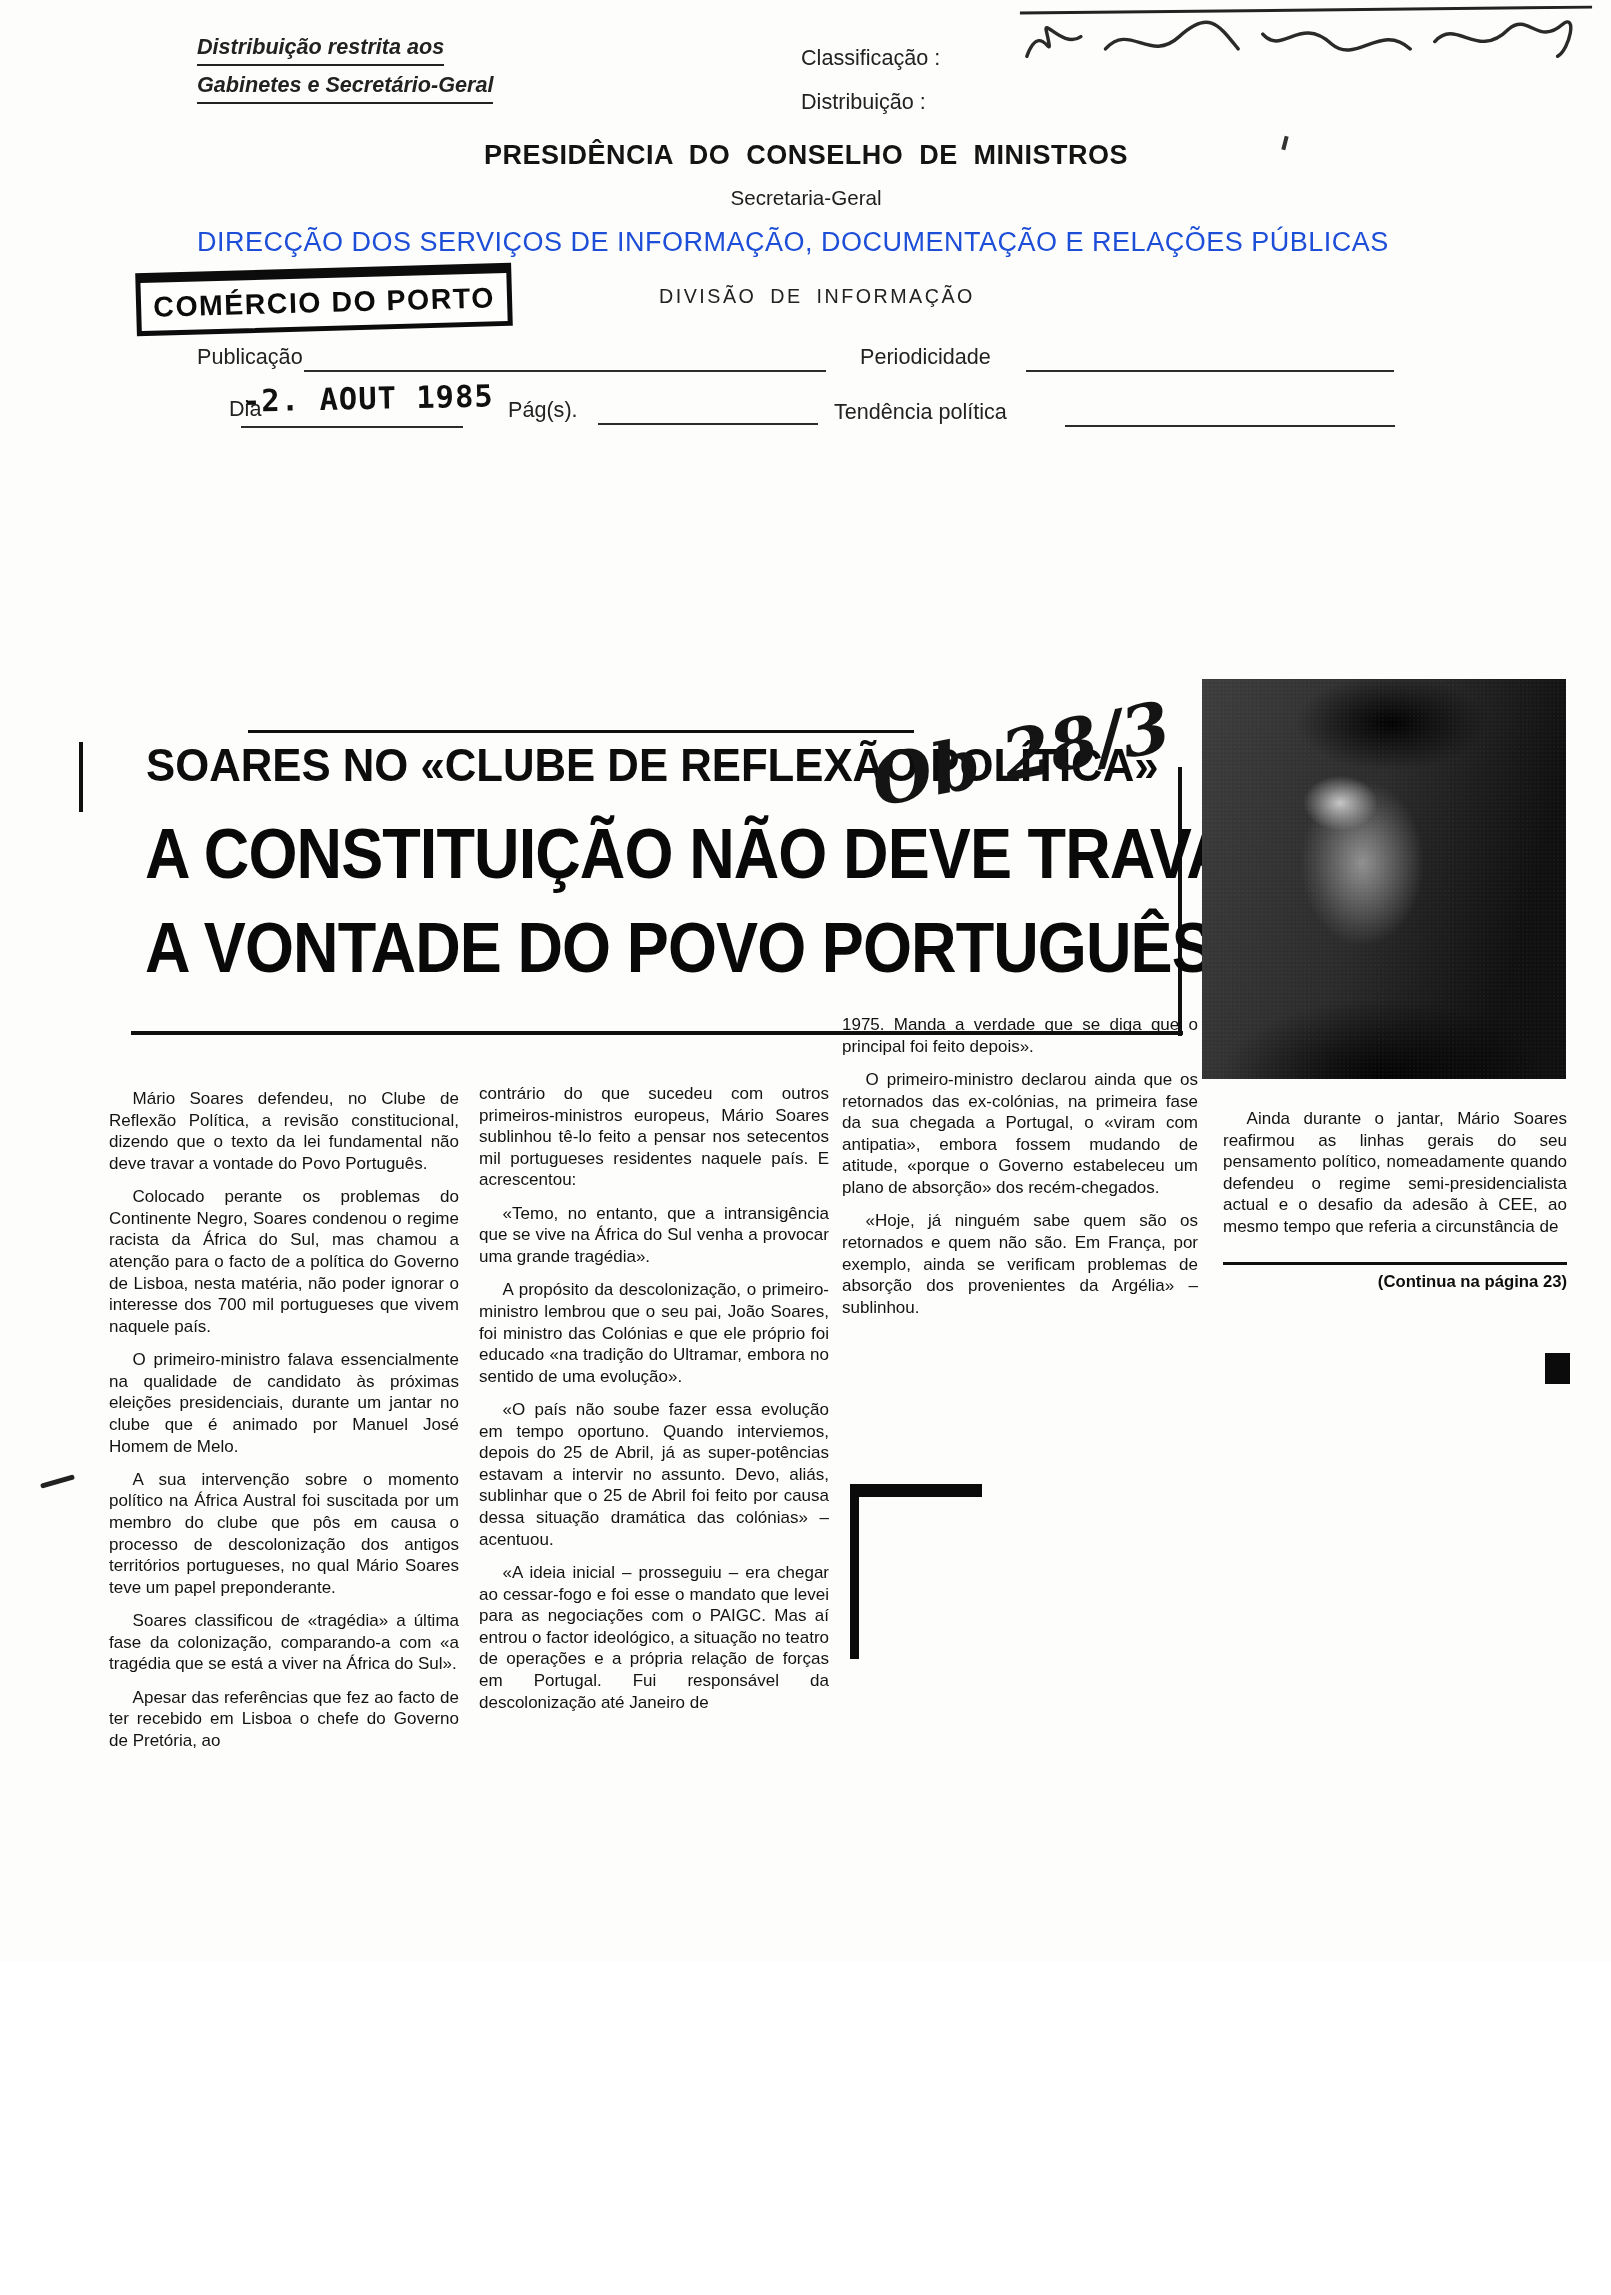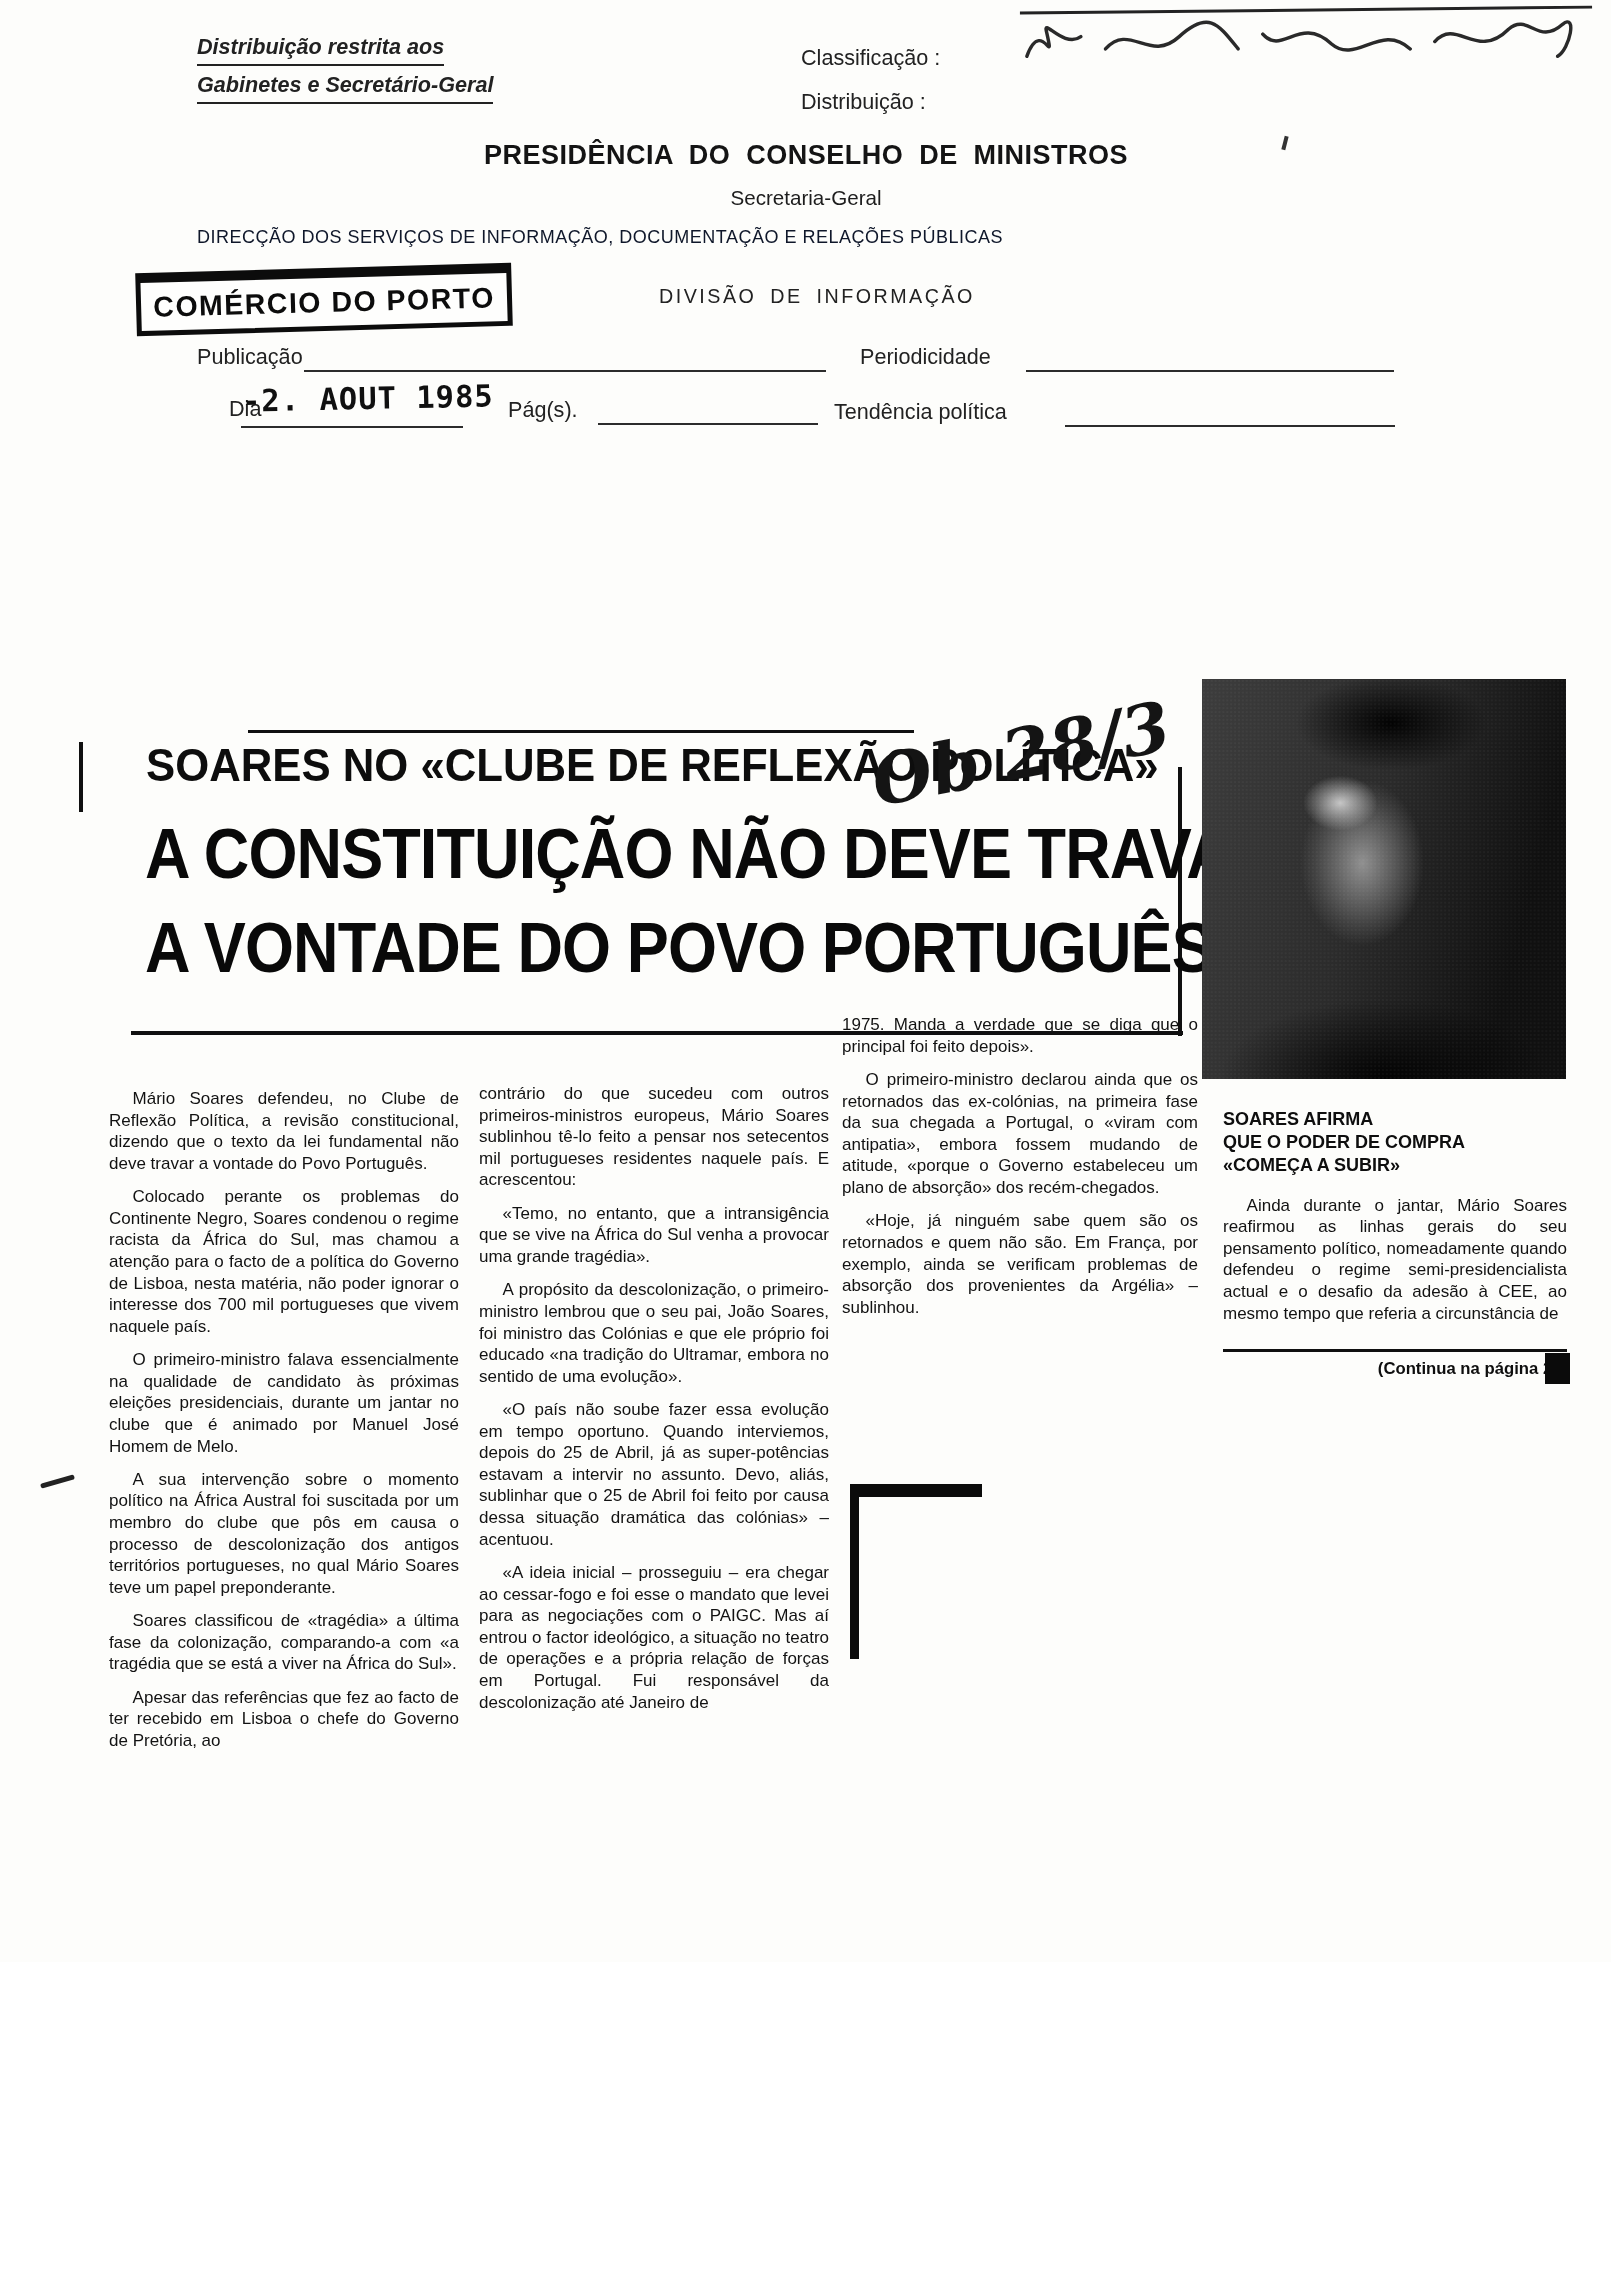--- a/index.html
+++ b/index.html
@@ -9,21 +9,21 @@
   }
   .abs{position:absolute;}
   
   .restricted{left:197px;top:34px;font-size:21.6px;font-weight:bold;font-style:italic;color:#222;}
   .restricted .rline{display:table;border-bottom:2px solid #222;padding-bottom:3.9px;margin-bottom:5.9px;white-space:nowrap;}
   .hdr-label{font-size:21.6px;color:#222;white-space:nowrap;}
   .classificacao{left:801px;top:45px;}
   .distribuicao{left:801px;top:89px;}
   .org-title{left:0;right:0;top:140px;text-align:center;font-size:27px;font-weight:bold;letter-spacing:0.5px;word-spacing:7.9px;color:#141414;}
   .org-sub{left:0;right:0;top:186px;text-align:center;font-size:20.6px;color:#1d1d1d;}
-  .org-dept{left:197px;top:227px;width:1199px;font-size:18px;letter-spacing:0.5px;text-align:justify;text-align-last:justify;color:#0f172a;white-space:nowrap;display:flex;justify-content:space-between;}
+  .org-dept{left:197px;top:227px;width:1199px;font-size:27px;letter-spacing:0.5px;text-align:justify;text-align-last:justify;color:#1d4ed8;white-space:nowrap;display:flex;justify-content:space-between;}
   .stamp-box{left:136px;top:268px;width:366px;padding:7.9px 0 6.9px;border:5.9px solid #0c0c0c;border-top-width:10.8px;transform:rotate(-1.6deg);text-align:center;font-size:28.5px;font-weight:bold;letter-spacing:1.5px;color:#0c0c0c;background:rgba(255,255,255,.6);}
   .division{left:659px;top:285px;font-size:19.7px;letter-spacing:2.5px;word-spacing:5.9px;color:#222;}
   .blank{border-bottom:2px solid #2c2c2c;height:0;}
   .date-stamp{left:242px;top:381px;font-family:"DejaVu Sans Mono",monospace;font-size:30.5px;font-weight:bold;letter-spacing:1px;transform:rotate(-1.2deg);color:#101010;white-space:nowrap;}
   .tick{width:4.4px;height:13.8px;background:#333;transform:rotate(14deg);}
   
   .scribble{left:1017px;top:2px;}
   .hand-note{left:870px;top:713px;font-family:"DejaVu Serif",serif;font-style:italic;font-weight:bold;font-size:69px;transform:rotate(-11deg);color:#141414;white-space:nowrap;}
   .clip-topline{left:248px;top:730px;width:666px;border-bottom:3.4px solid #101010;}
   .clip-left-tick{left:79px;top:742px;width:3.9px;height:70px;background:#101010;}
@@ -139,25 +139,20 @@
     <p>«A ideia inicial – prosseguiu – era chegar ao cessar-fogo e foi esse o mandato que levei para as negociações com o PAIGC. Mas aí entrou o factor ideológico, a situação no teatro de operações e a própria relação de forças em Portugal. Fui responsável da descolonização até Janeiro de</p>
   </div>
 
   <div class="col col3">
     <p class="cont">1975. Manda a verdade que se diga que o principal foi feito depois».</p>
     <p>O primeiro-ministro declarou ainda que os retornados das ex-colónias, na primeira fase da sua chegada a Portugal, o «viram com antipatia», embora fossem mudando de atitude, «porque o Governo estabeleceu um plano de absorção» dos recém-chegados.</p>
     <p>«Hoje, já ninguém sabe quem são os retornados e quem não são. Em França, por exemplo, ainda se verificam problemas de absorção dos provenientes da Argélia» – sublinhou.</p>
   </div>
 
   <div class="col sidebar">
-    <div class="sidebar-heading">
-      <div>SOARES AFIRMA</div>
-      <div>QUE O PODER DE COMPRA</div>
-      <div>«COMEÇA A SUBIR»</div>
-    </div>
     <p>Ainda durante o jantar, Mário Soares reafirmou as linhas gerais do seu pensamento político, nomeadamente quando defendeu o regime semi-presidencialista actual e o desafio da adesão à CEE, ao mesmo tempo que referia a circunstância de</p>
     <div class="continuation">(Continua na página 23)</div>
   </div>
 
   <div class="abs mark-dash"></div>
   <div class="abs mark-corner-h"></div>
   <div class="abs mark-corner-v"></div>
   <div class="abs mark-smear"></div>
   <div class="abs mark-blob"></div>
 

